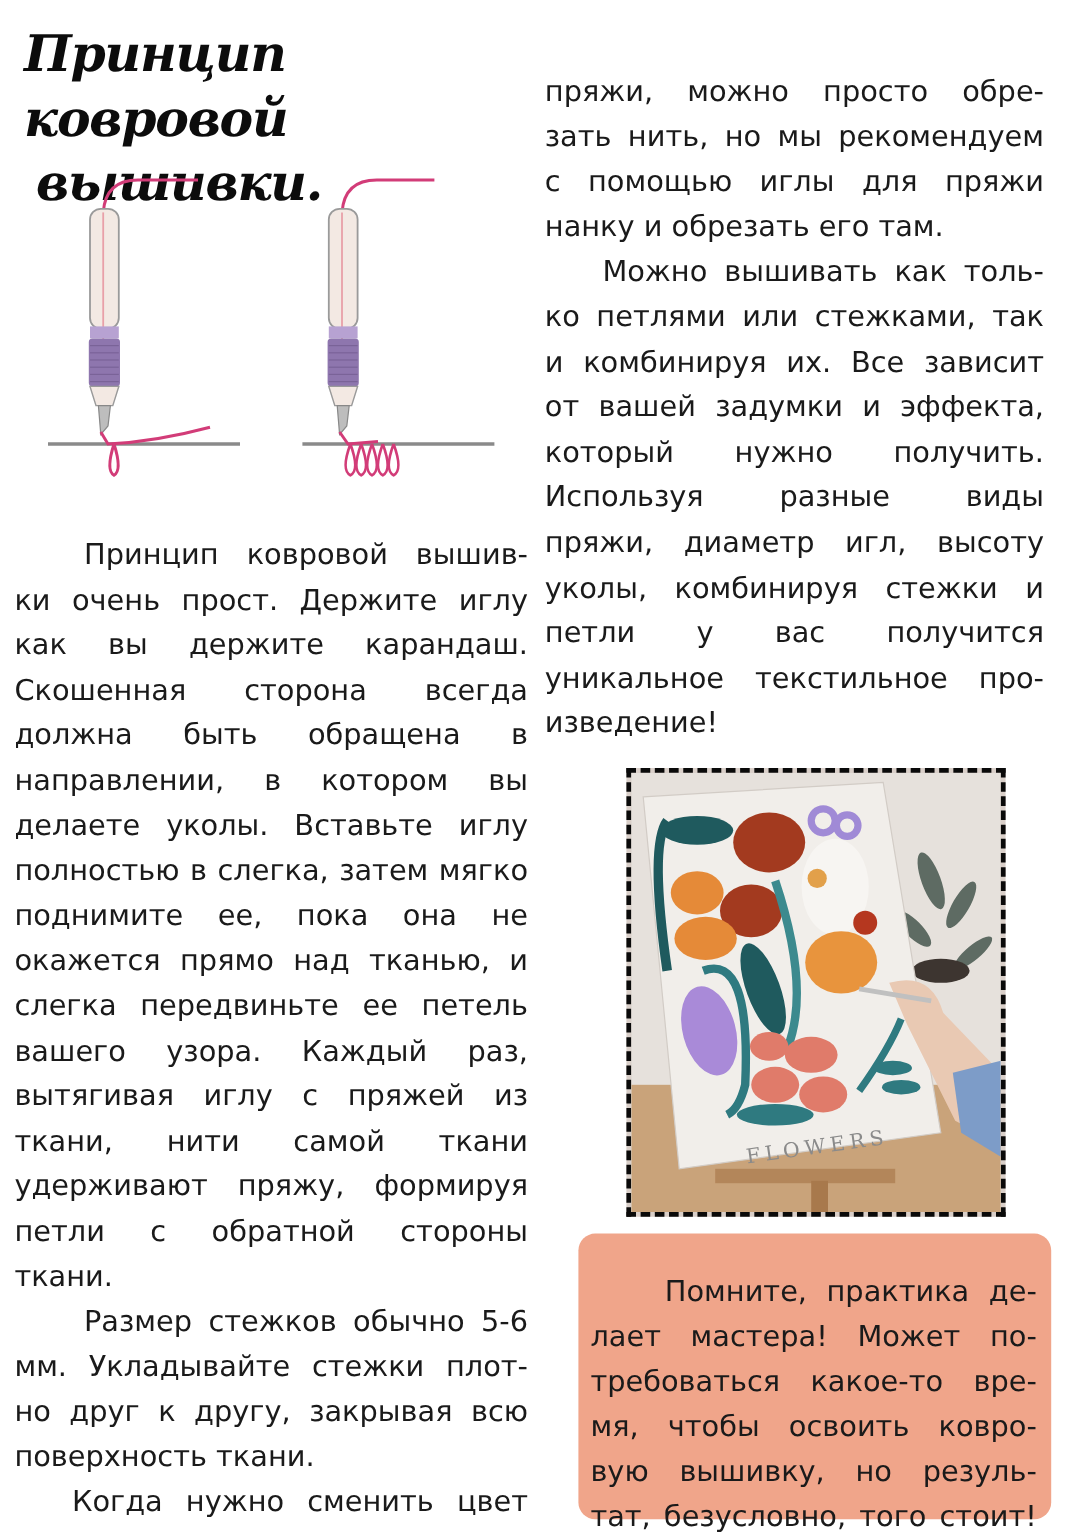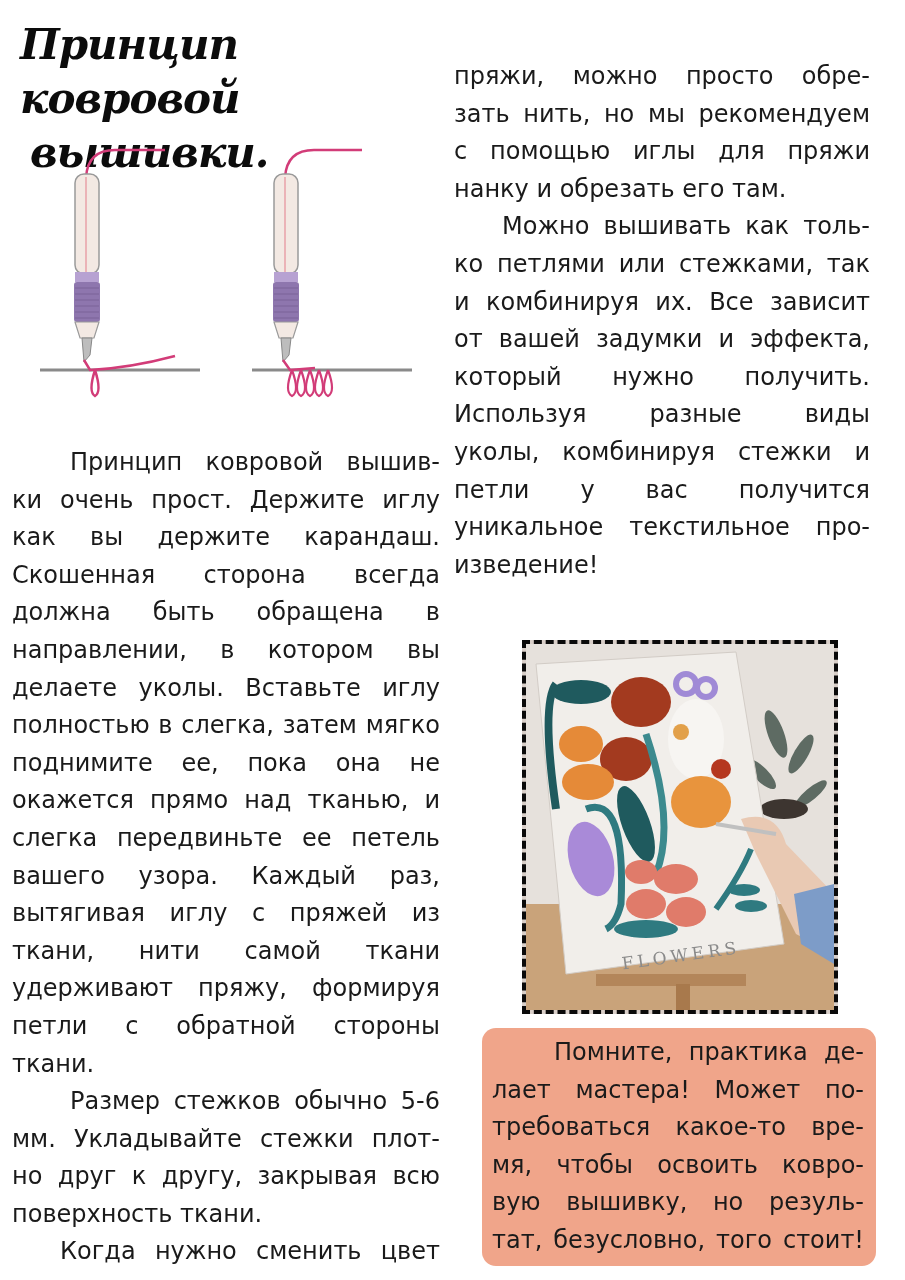--- a/index.html
+++ b/index.html
@@ -111,20 +111,21 @@
   <span class="ln">пряжи, можно просто обре-</span>
   <span class="ln">зать нить, но мы рекомендуем</span>
   <span class="ln">с помощью иглы для пряжи</span>
   <span class="ln last">нанку и обрезать его там.</span>
   <span class="ln ind" style="padding-left:48px;">Можно вышивать как толь-</span>
   <span class="ln">ко петлями или стежками, так</span>
   <span class="ln">и комбинируя их. Все зависит</span>
   <span class="ln">от вашей задумки и эффекта,</span>
   <span class="ln">который нужно получить.</span>
   <span class="ln">Используя разные виды</span>
+  <span class="ln">пряжи, диаметр игл, высоту</span>
   <span class="ln">уколы, комбинируя стежки и</span>
   <span class="ln">петли у вас получится</span>
   <span class="ln">уникальное текстильное про-</span>
   <span class="ln last">изведение!</span>
 </div>
 
 <div class="photo-frame">
   <svg width="308" height="366" viewBox="0 0 308 366" xmlns="http://www.w3.org/2000/svg">
 
     <rect x="0" y="0" width="308" height="366" fill="#e6e1dc"></rect>
@@ -170,20 +171,20 @@
 
     <path d="M215 175 Q250 165 260 200 L308 250 L308 310 L270 290 L230 210 Z" fill="#e9c9b3"></path>
     <path d="M268 250 L308 240 L308 320 L275 300 Z" fill="#7d9cc8"></path>
     <line x1="190" y1="180" x2="250" y2="190" stroke="#c0c0c0" stroke-width="4"></line>
     <text x="95" y="318" font-family="DejaVu Serif, serif" font-size="17" fill="#8a8a8a" letter-spacing="4" transform="rotate(-8 150 310)">FLOWERS</text>
   </svg>
 </div>
 
 <div class="tip">
   <div class="col">
-    <span class="ln ind" style="padding-left:62px;">Помните, практика де-</span>
+    <span class="ln ind" style="padding-left:62px;margin-top:24px;">Помните, практика де-</span>
     <span class="ln">лает мастера! Может по-</span>
     <span class="ln">требоваться какое-то вре-</span>
     <span class="ln">мя, чтобы освоить ковро-</span>
     <span class="ln">вую вышивку, но резуль-</span>
     <span class="ln">тат, безусловно, того стоит!</span>
   </div>
 </div>
 
 </body></html>

